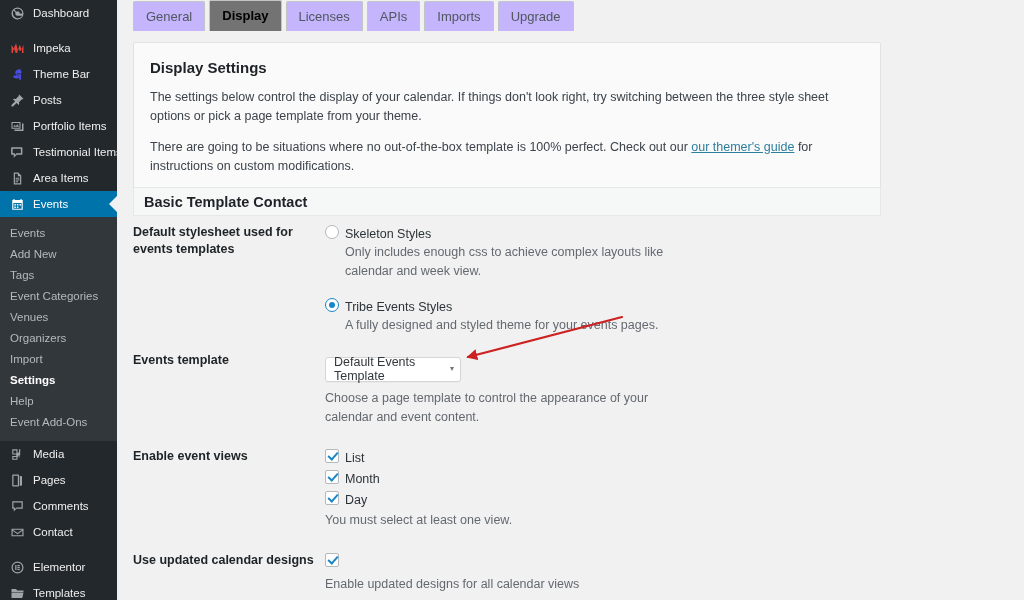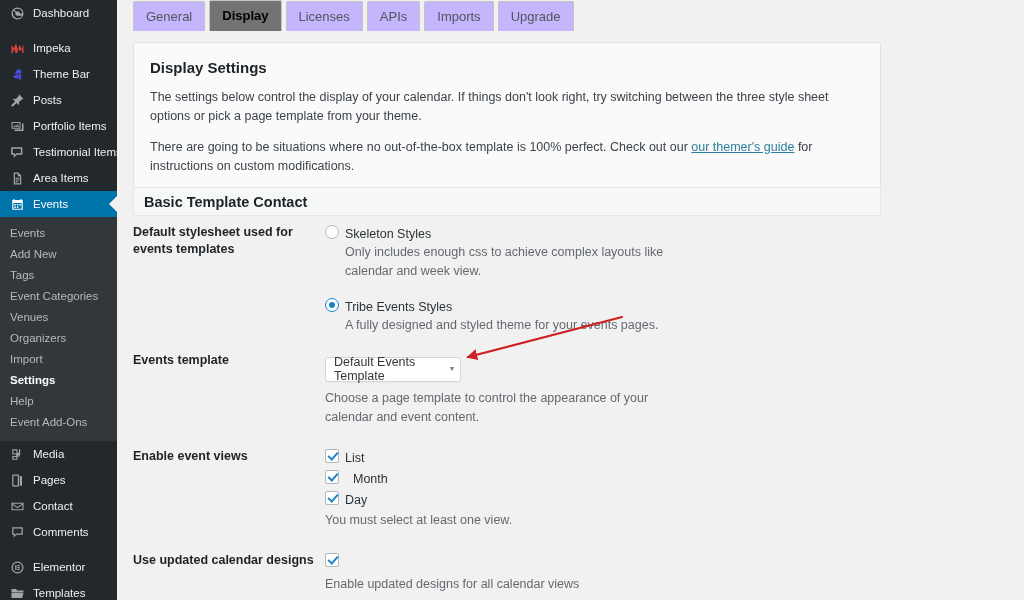--- a/index.html
+++ b/index.html
@@ -355,32 +355,32 @@
           <span class="mi-icon" style="color:#a0a5aa">
             <svg width="15" height="15" viewBox="0 0 20 20" fill="currentColor">
               <path d="M4 2h7a1 1 0 011 1v14a1 1 0 01-1 1H4a1 1 0 01-1-1V3a1 1 0 011-1zm.6 1.6v12.8h5.8V3.6H4.6zM13 4h2a1 1 0 011 1v11a1 1 0 01-1 1h-2V4z"></path>
             </svg>
           </span>
           <span class="mi-label">Pages</span>
         </div>
         <div class="menu-item">
           <span class="mi-icon" style="color:#a0a5aa">
             <svg width="15" height="15" viewBox="0 0 20 20" fill="currentColor">
+              <path d="M3 3h14v10H8.6L5 16.6V13H3V3zm1.6 1.6v6.8h2v2l2-2h6.8V4.6H4.6z"></path>
+            </svg>
+          </span>
+          <span class="mi-label">Comments</span>
+        </div>
+        <div class="menu-item">
+          <span class="mi-icon" style="color:#a0a5aa">
+            <svg width="15" height="15" viewBox="0 0 20 20" fill="currentColor">
               <path d="M2 5h16v10H2V5zm1.8 1.4L10 10.6l6.2-4.2H3.8zm-.3 1.3v5.9h13v-5.9L10 12.2 3.5 7.7z"></path>
             </svg>
           </span>
           <span class="mi-label">Contact</span>
-        </div>
-        <div class="menu-item">
-          <span class="mi-icon" style="color:#a0a5aa">
-            <svg width="15" height="15" viewBox="0 0 20 20" fill="currentColor">
-              <path d="M3 3h14v10H8.6L5 16.6V13H3V3zm1.6 1.6v6.8h2v2l2-2h6.8V4.6H4.6z"></path>
-            </svg>
-          </span>
-          <span class="mi-label">Comments</span>
         </div>
         <div class="menu-sep"></div>
         <div class="menu-item">
           <span class="mi-icon" style="color:#a0a5aa">
             <svg width="15" height="15" viewBox="0 0 20 20" fill="currentColor">
               <path d="M10 2a8 8 0 100 16 8 8 0 000-16zm0 1.6a6.4 6.4 0 110 12.8 6.4 6.4 0 010-12.8zM7 6.8h1.6v6.4H7V6.8zm2.8 0H13v1.6H9.8V6.8zm0 2.4H13v1.6H9.8V9.2zm0 2.4H13v1.6H9.8v-1.6z"></path>
             </svg>
           </span>
           <span class="mi-label">Elementor</span>
         </div>
@@ -446,21 +446,21 @@
       </div>
 
       <div class="frow" style="margin-bottom:22px;">
         <div class="fth">Enable event views</div>
         <div class="ftd">
           <div id="views-group">
               <div class="opt" style="margin-bottom:3px;">
                 <span class="checkbox checked"></span>
                 <span class="opt-body"><span class="opt-label">List</span></span>
               </div>
-              <div class="opt" style="margin-bottom:3px;gap:8px;">
+              <div class="opt" style="margin-bottom:3px;">
                 <span class="checkbox checked"></span>
                 <span class="opt-body"><span class="opt-label">Month</span></span>
               </div>
               <div class="opt" style="margin-bottom:3px;">
                 <span class="checkbox checked"></span>
                 <span class="opt-body"><span class="opt-label">Day</span></span>
               </div>
             </div>
           <div class="helper" style="margin-top:3px;">You must select at least one view.</div>
         </div>

